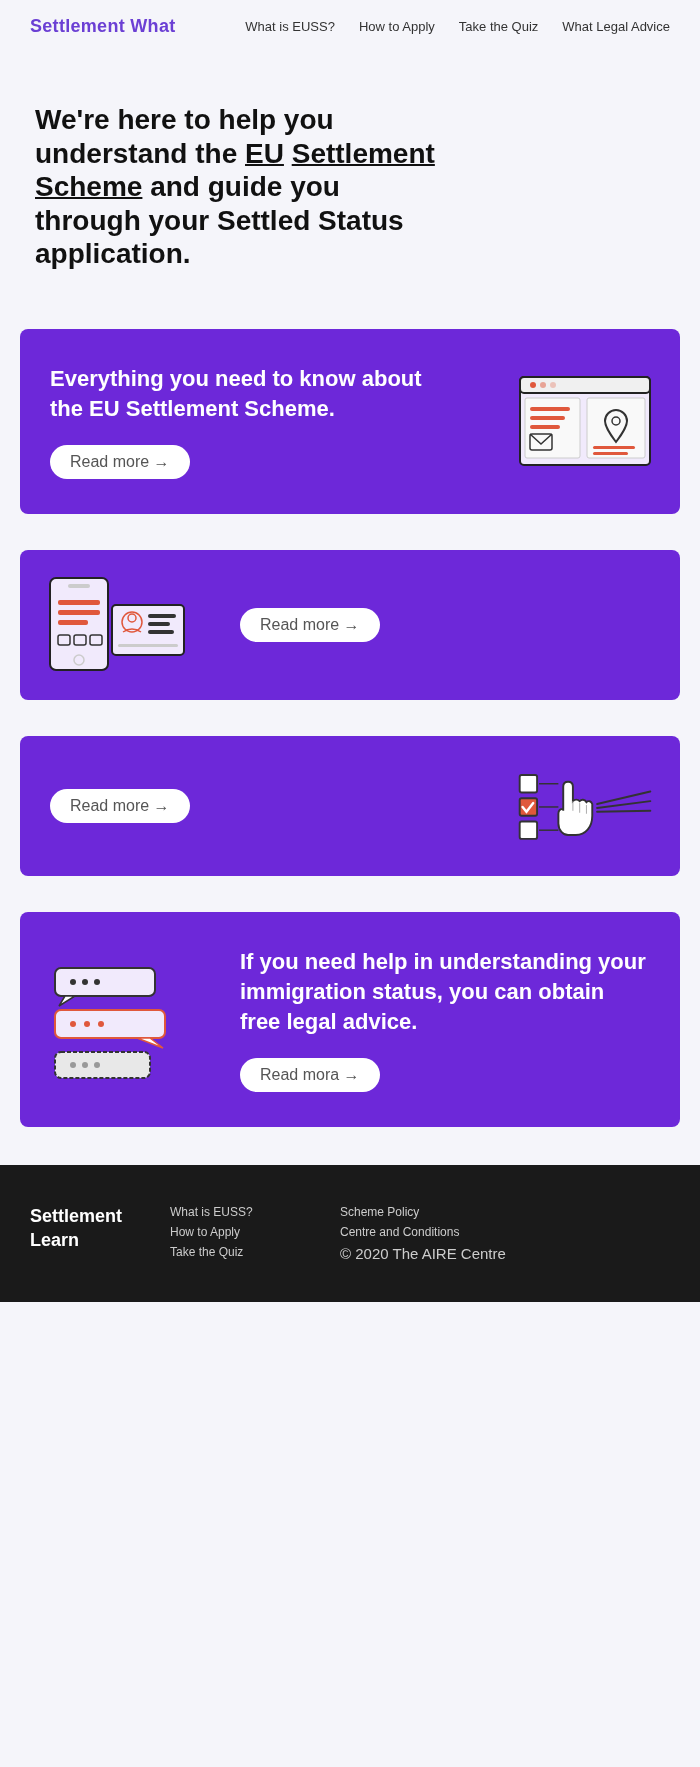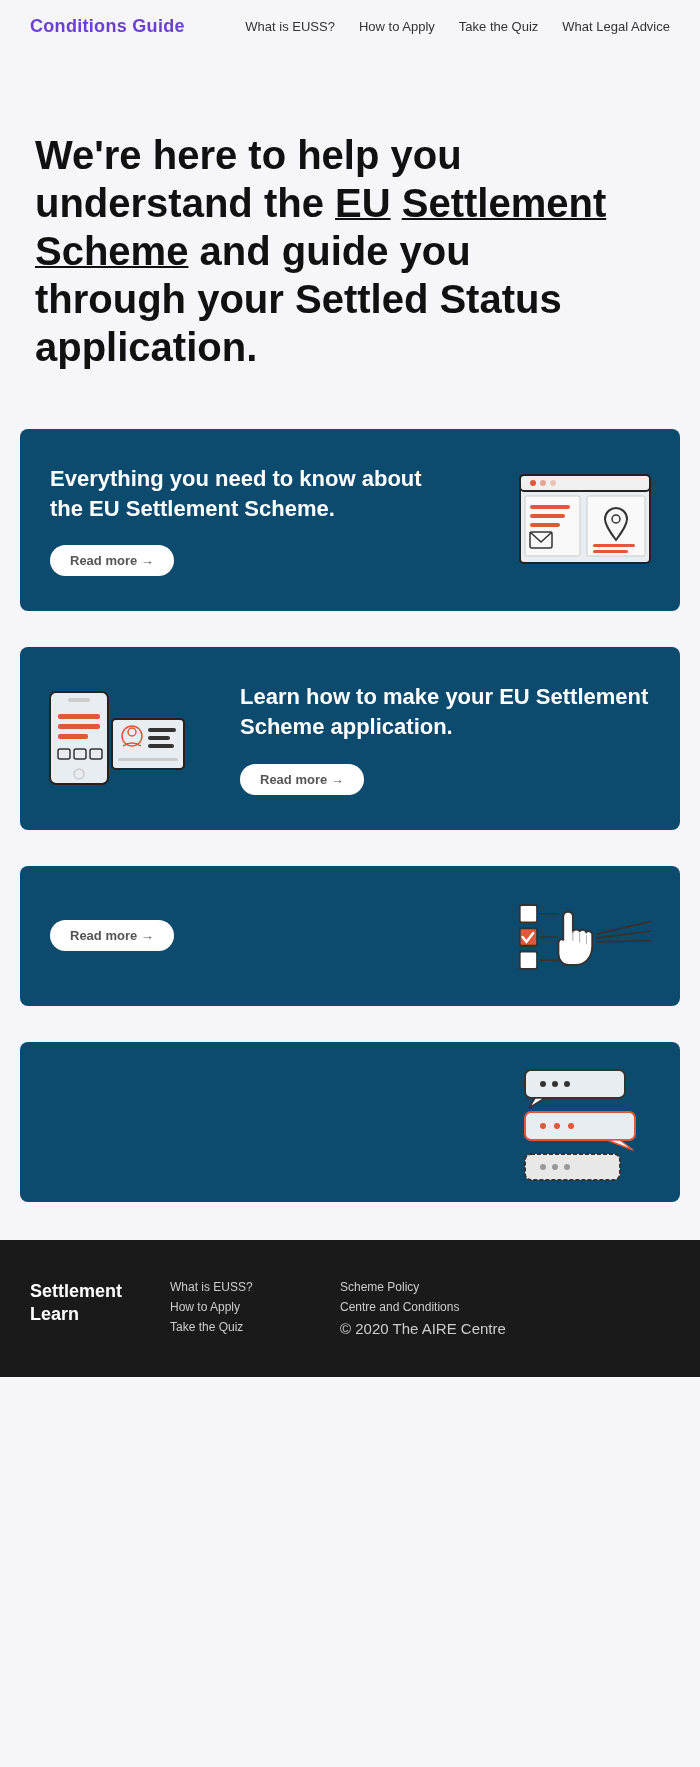--- a/index.html
+++ b/index.html
@@ -32,44 +32,43 @@
       color: #333;
       text-decoration: none;
       font-size: 13px;
     }
 
     
     .hero {
       padding: 50px 35px 40px 35px;
     }
     .hero h1 {
-      font-size: 40px;
+      font-size: 28px;
       font-weight: 800;
       line-height: 1.2;
       color: #111;
-      margin-top: 28px;
     }
     .hero h1 u {
       text-decoration: underline;
       text-decoration-thickness: 2px;
     }
 
     
     .card-section {
       padding: 18px 20px;
     }
     .card {
       display: flex;
       align-items: center;
       border-radius: 8px;
       overflow: hidden;
       margin-bottom: 0;
     }
     .card-purple {
-      background: #0c4a6e;
+      background: #6d28d9;
     }
     .card-left {
       flex-direction: row;
     }
     .card-right {
       flex-direction: row-reverse;
     }
     .card-text {
       flex: 1;
       padding: 35px 30px;
@@ -93,23 +92,23 @@
 
     .read-more-btn {
       display: inline-flex;
       align-items: center;
       gap: 6px;
       background: #fff;
       color: #555;
       border: none;
       border-radius: 50px;
       padding: 8px 20px;
-      font-size: 13px;
+      font-size: 16px;
       cursor: pointer;
-      font-weight: 700;
+      font-weight: 400;
     }
 
     
     svg { display: block; }
 
     
     footer {
       background: #1a1a1a;
       padding: 40px 30px;
       margin-top: 20px;
@@ -135,21 +134,21 @@
     .footer-col a {
       color: #ccc;
       text-decoration: none;
       font-size: 12px;
     }
   </style>
 </head>
 <body>
 
 <nav>
-  <div class="nav-logo">Conditions Guide</div>
+  <div class="nav-logo">Settlement What</div>
   <div class="nav-links">
     <a>What is EUSS?</a>
     <a>How to Apply</a>
     <a>Take the Quiz</a>
     <a>What Legal Advice</a>
   </div>
 </nav>
 
 <section class="hero">
   <h1>
@@ -195,21 +194,20 @@
         <rect x="78" y="74" width="42" height="3" rx="1.5" fill="#e0583c"></rect>
         <rect x="78" y="80" width="35" height="3" rx="1.5" fill="#e0583c"></rect>
       </svg>
     </div>
   </div>
 </div>
 
 <div class="card-section">
   <div class="card card-purple card-right">
     <div class="card-text">
-      <h2>Learn how to make your EU Settlement Scheme application.</h2>
       <button class="read-more-btn">Read more →</button>
     </div>
     <div class="card-img">
 
       <svg width="150" height="110" viewBox="0 0 150 110" fill="none" xmlns="http://www.w3.org/2000/svg">
 
         <rect x="10" y="8" width="58" height="92" rx="6" stroke="#222" stroke-width="2" fill="white" fill-opacity="0.9"></rect>
 
         <rect x="28" y="14" width="22" height="4" rx="2" fill="#ccc"></rect>
 
@@ -266,20 +264,24 @@
         <path d="M90 48 L145 35" stroke="#333" stroke-width="2" stroke-linecap="round"></path>
         <path d="M90 52 L145 45" stroke="#333" stroke-width="2" stroke-linecap="round"></path>
         <path d="M90 56 L145 55" stroke="#333" stroke-width="2" stroke-linecap="round"></path>
       </svg>
     </div>
   </div>
 </div>
 
 <div class="card-section">
   <div class="card card-purple card-right">
+    <div class="card-text">
+      <h2>If you need help in understanding your immigration status, you can obtain free legal advice.</h2>
+      <button class="read-more-btn">Read mora →</button>
+    </div>
     <div class="card-img">
 
       <svg width="140" height="120" viewBox="0 0 140 120" fill="none" xmlns="http://www.w3.org/2000/svg">
 
         <rect x="10" y="8" width="100" height="28" rx="6" stroke="#333" stroke-width="2" fill="white" fill-opacity="0.9"></rect>
         <circle cx="28" cy="22" r="3" fill="#333"></circle>
         <circle cx="40" cy="22" r="3" fill="#333"></circle>
         <circle cx="52" cy="22" r="3" fill="#333"></circle>
 
         <path d="M20 36 L14 46 L30 36Z" fill="white" stroke="#333" stroke-width="1.5"></path>

